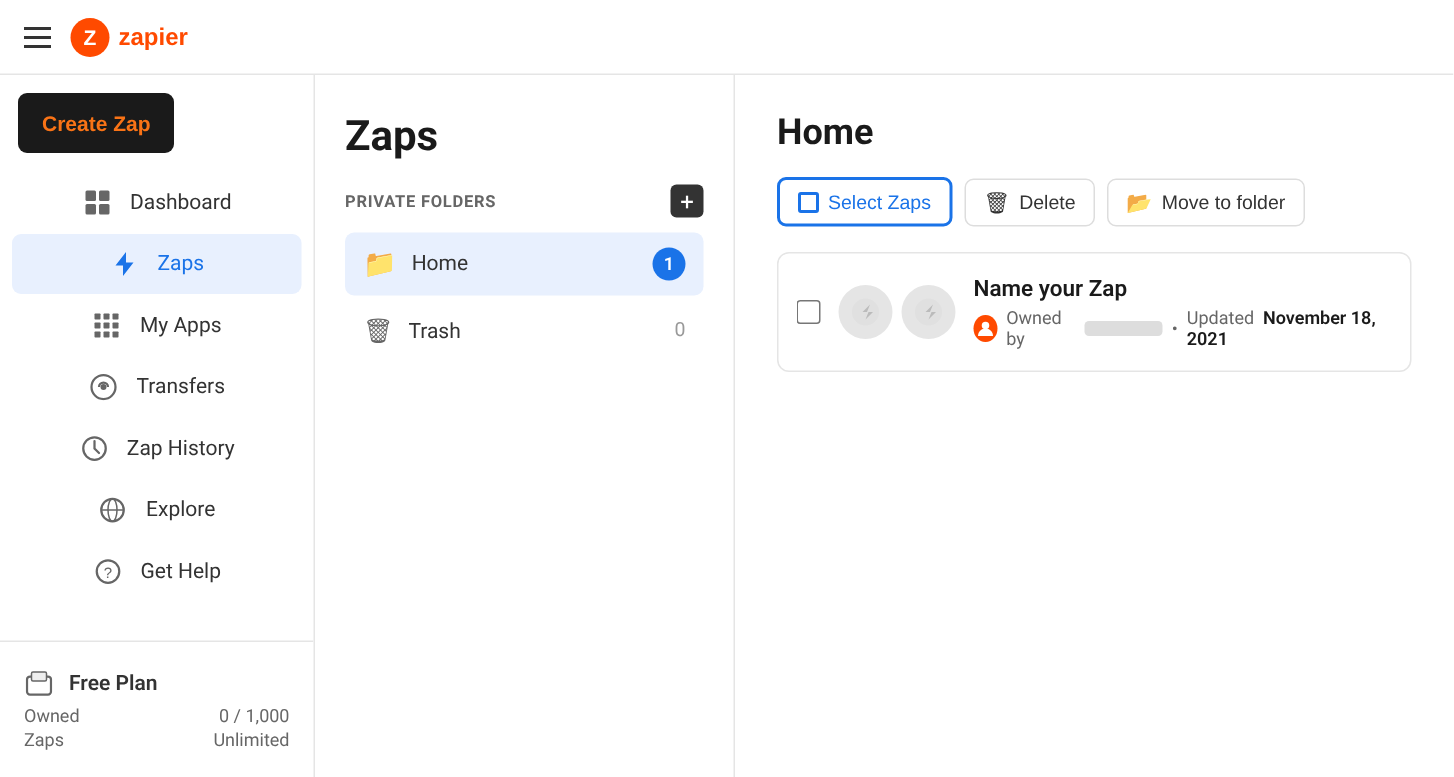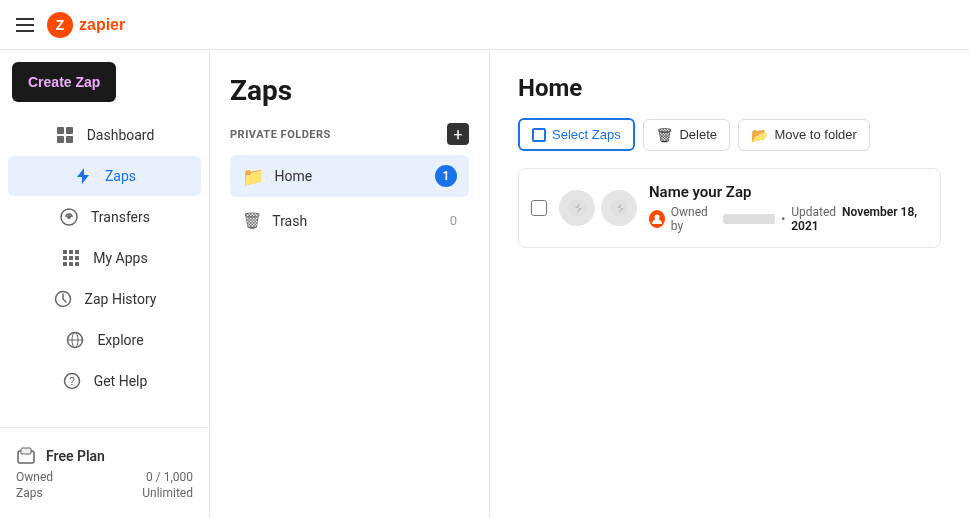--- a/index.html
+++ b/index.html
@@ -33,21 +33,21 @@
       display: flex;
       flex-direction: column;
       flex-shrink: 0;
       overflow-y: auto;
       padding-bottom: 8px;
     }
 
     .create-zap-btn {
       margin: 12px 12px 8px 12px;
       background: #1a1a1a;
-      color: #f0abfc;
+      color: #f97316;
       border: none;
       border-radius: 6px;
       padding: 12px 16px;
       font-size: 14px;
       font-weight: 600;
       cursor: pointer;
       text-align: center;
       position: relative;
     }
 
@@ -325,43 +325,43 @@
           <svg width="18" height="18" viewBox="0 0 18 18">
               <polygon points="10,1 3,10 8,10 8,17 15,8 10,8" fill="#1a73e8"></polygon>
             </svg>
         </span>
         <span>Zaps</span>
       </div>
 
       <div class="nav-item">
         <span class="nav-icon">
           <svg width="18" height="18" viewBox="0 0 18 18">
-              <circle cx="9" cy="9" r="8" stroke="#666" stroke-width="1.5" fill="none"></circle>
-              <path d="M6 9a3 3 0 016 0" stroke="#666" stroke-width="1.5" fill="none"></path>
-              <circle cx="9" cy="9" r="2" fill="#666"></circle>
-            </svg>
-        </span>
-        <span>Transfers</span>
-      </div>
-
-      <div class="nav-item">
-        <span class="nav-icon">
-          <svg width="18" height="18" viewBox="0 0 18 18">
               <rect x="1" y="1" width="4" height="4" rx="0.5" fill="#666"></rect>
               <rect x="7" y="1" width="4" height="4" rx="0.5" fill="#666"></rect>
               <rect x="13" y="1" width="4" height="4" rx="0.5" fill="#666"></rect>
               <rect x="1" y="7" width="4" height="4" rx="0.5" fill="#666"></rect>
               <rect x="7" y="7" width="4" height="4" rx="0.5" fill="#666"></rect>
               <rect x="13" y="7" width="4" height="4" rx="0.5" fill="#666"></rect>
               <rect x="1" y="13" width="4" height="4" rx="0.5" fill="#666"></rect>
               <rect x="7" y="13" width="4" height="4" rx="0.5" fill="#666"></rect>
               <rect x="13" y="13" width="4" height="4" rx="0.5" fill="#666"></rect>
             </svg>
         </span>
         <span>My Apps</span>
+      </div>
+
+      <div class="nav-item">
+        <span class="nav-icon">
+          <svg width="18" height="18" viewBox="0 0 18 18">
+              <circle cx="9" cy="9" r="8" stroke="#666" stroke-width="1.5" fill="none"></circle>
+              <path d="M6 9a3 3 0 016 0" stroke="#666" stroke-width="1.5" fill="none"></path>
+              <circle cx="9" cy="9" r="2" fill="#666"></circle>
+            </svg>
+        </span>
+        <span>Transfers</span>
       </div>
 
       <div class="nav-item">
         <span class="nav-icon">
           <svg width="18" height="18" viewBox="0 0 18 18">
               <circle cx="9" cy="9" r="7.5" stroke="#666" stroke-width="1.5" fill="none"></circle>
               <polyline points="9,4 9,9 12,12" stroke="#666" stroke-width="1.5" fill="none" stroke-linecap="round"></polyline>
             </svg>
         </span>
         <span>Zap History</span>

